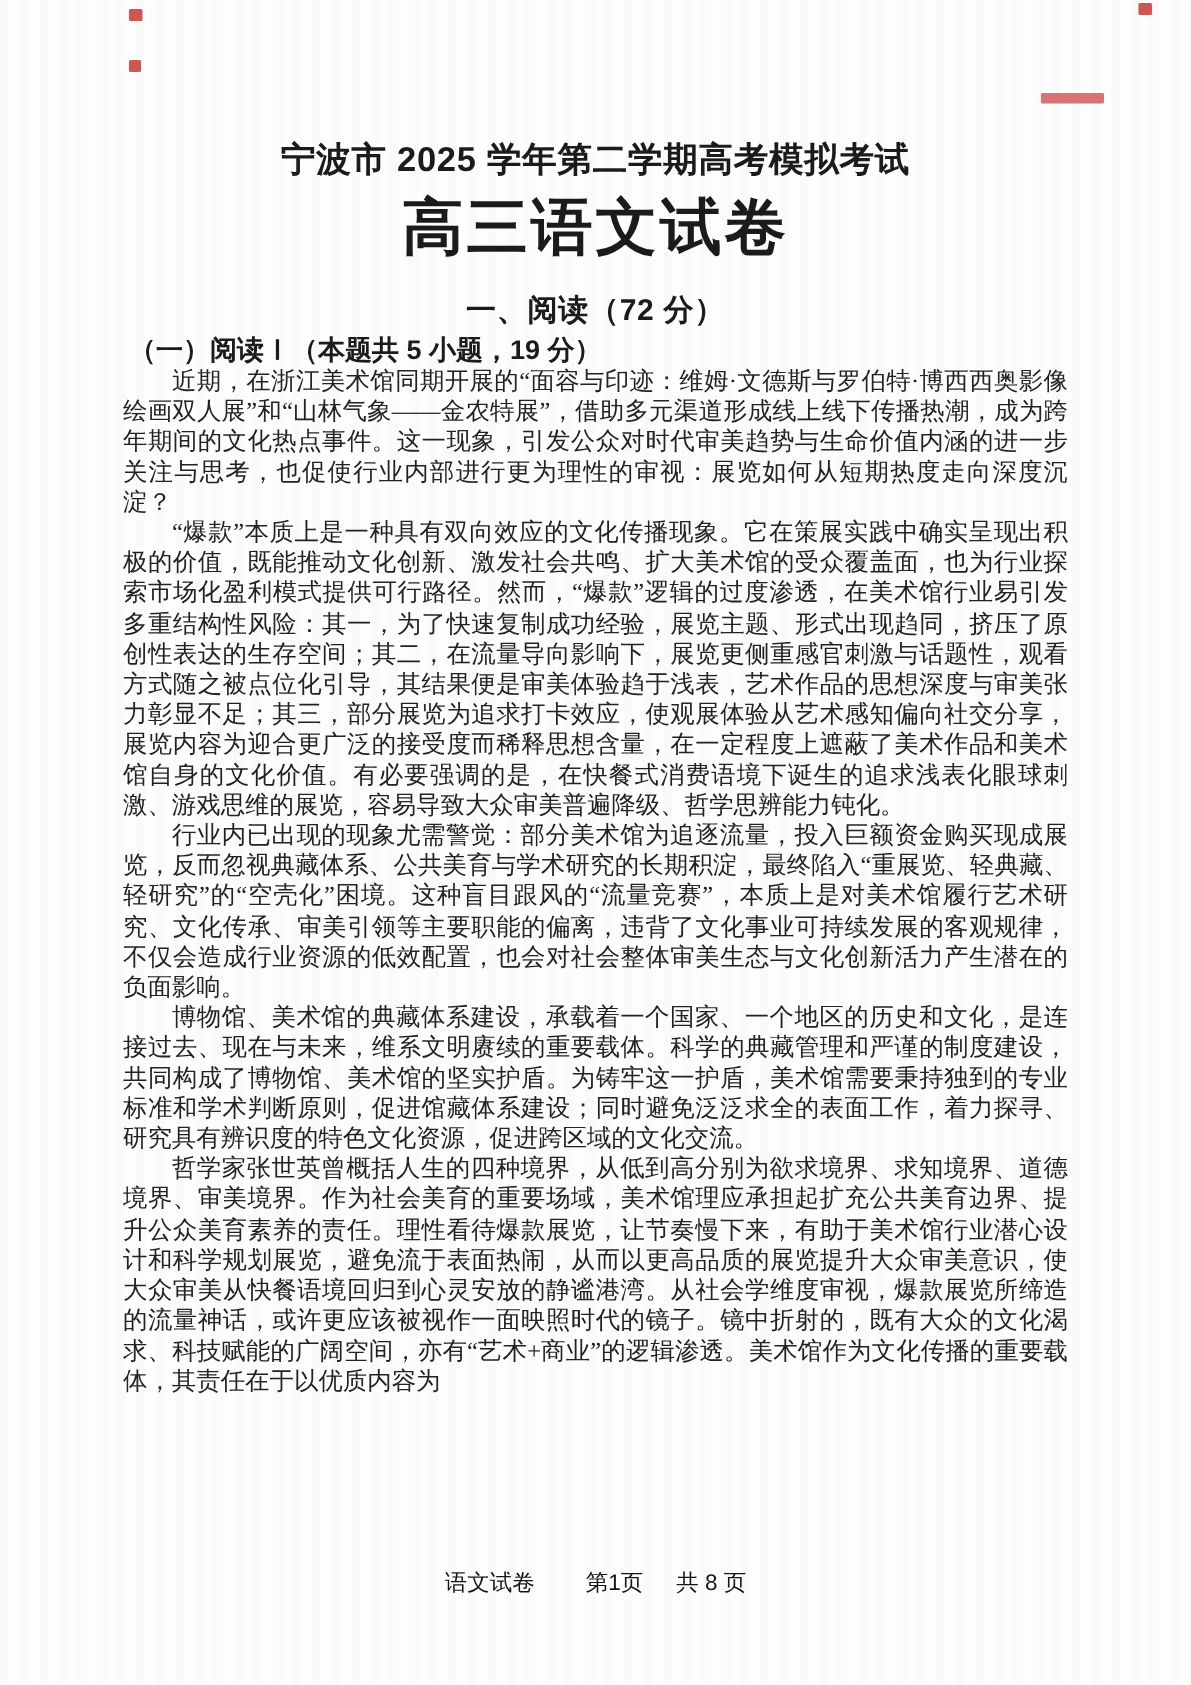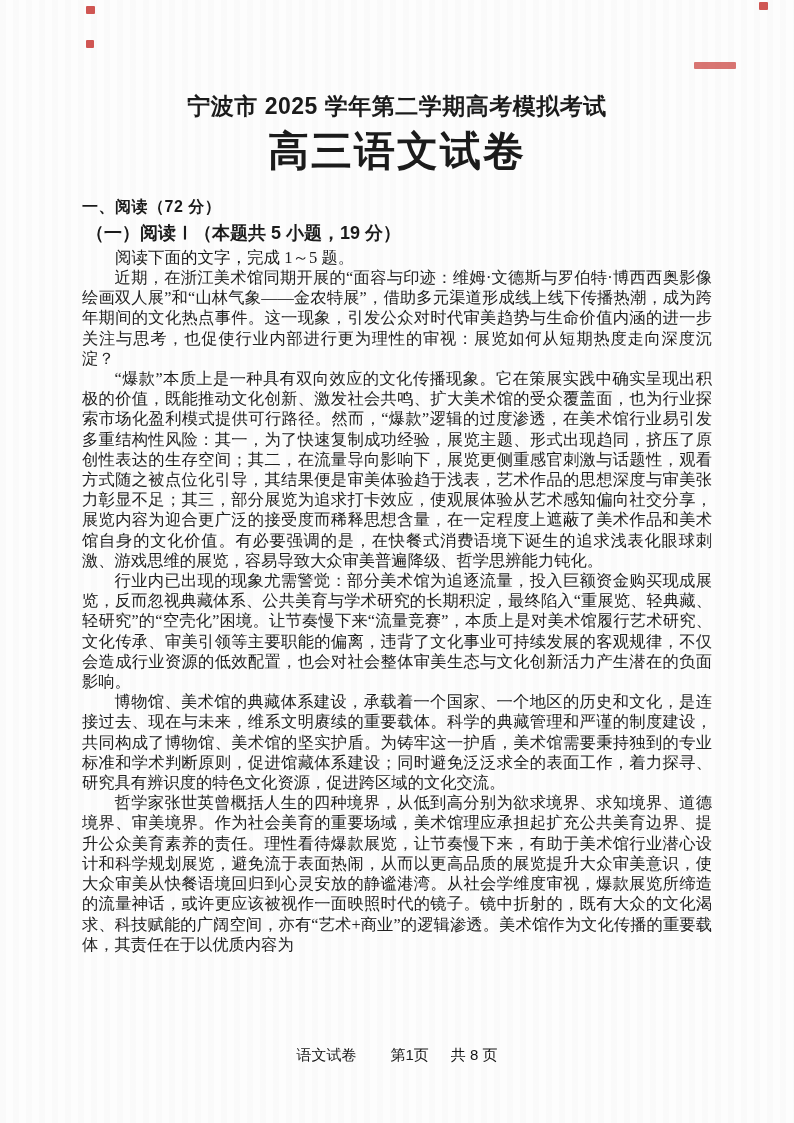--- a/index.html
+++ b/index.html
@@ -49,23 +49,24 @@
     font-family: "Liberation Sans", sans-serif;
     font-weight: bold;
     font-size: 41px;
     line-height: 36px;
     letter-spacing: 2px;
   }
   .section-heading {
     margin-top: 26px;
     font-family: "Liberation Sans", sans-serif;
     font-weight: bold;
-    font-size: 16px;
+    font-size: 20px;
     line-height: 24px;
     letter-spacing: 0.5px;
+    text-align: center;
   }
   .section-subheading {
     margin-top: 3px;
     padding-left: 4px;
     font-family: "Liberation Sans", sans-serif;
     font-weight: bold;
     font-size: 18px;
     line-height: 22px;
   }
   .instruction {
@@ -123,26 +124,25 @@
 <div class="content">
 
   <div class="title-line1">宁波市 2025 学年第二学期高考模拟考试</div>
 
   <div class="title-line2">高三语文试卷</div>
 
   <div class="section-heading">一、阅读（72 分）</div>
 
   <div class="section-subheading">（一）阅读Ⅰ（本题共 5 小题，19 分）</div>
 
-  <div class="instruction">阅读下面的文字，完成 1～5 题。</div>
 
   <div class="passage" id="passage">
       <p>近期，在浙江美术馆同期开展的“面容与印迹：维姆·文德斯与罗伯特·博西西奥影像绘画双人展”和“山林气象——金农特展”，借助多元渠道形成线上线下传播热潮，成为跨年期间的文化热点事件。这一现象，引发公众对时代审美趋势与生命价值内涵的进一步关注与思考，也促使行业内部进行更为理性的审视：展览如何从短期热度走向深度沉淀？</p>
       <p>“爆款”本质上是一种具有双向效应的文化传播现象。它在策展实践中确实呈现出积极的价值，既能推动文化创新、激发社会共鸣、扩大美术馆的受众覆盖面，也为行业探索市场化盈利模式提供可行路径。然而，“爆款”逻辑的过度渗透，在美术馆行业易引发多重结构性风险：其一，为了快速复制成功经验，展览主题、形式出现趋同，挤压了原创性表达的生存空间；其二，在流量导向影响下，展览更侧重感官刺激与话题性，观看方式随之被点位化引导，其结果便是审美体验趋于浅表，艺术作品的思想深度与审美张力彰显不足；其三，部分展览为追求打卡效应，使观展体验从艺术感知偏向社交分享，展览内容为迎合更广泛的接受度而稀释思想含量，在一定程度上遮蔽了美术作品和美术馆自身的文化价值。有必要强调的是，在快餐式消费语境下诞生的追求浅表化眼球刺激、游戏思维的展览，容易导致大众审美普遍降级、哲学思辨能力钝化。</p>
-      <p>行业内已出现的现象尤需警觉：部分美术馆为追逐流量，投入巨额资金购买现成展览，反而忽视典藏体系、公共美育与学术研究的长期积淀，最终陷入“重展览、轻典藏、轻研究”的“空壳化”困境。让节奏慢下来“流量竞赛”，本质上是对美术馆履行艺术研究、文化传承、审美引领等主要职能的偏离，违背了文化事业可持续发展的客观规律，不仅会造成行业资源的低效配置，也会对社会整体审美生态与文化创新活力产生潜在的负面影响。</p>
+      <p>行业内已出现的现象尤需警觉：部分美术馆为追逐流量，投入巨额资金购买现成展览，反而忽视典藏体系、公共美育与学术研究的长期积淀，最终陷入“重展览、轻典藏、轻研究”的“空壳化”困境。这种盲目跟风的“流量竞赛”，本质上是对美术馆履行艺术研究、文化传承、审美引领等主要职能的偏离，违背了文化事业可持续发展的客观规律，不仅会造成行业资源的低效配置，也会对社会整体审美生态与文化创新活力产生潜在的负面影响。</p>
       <p>博物馆、美术馆的典藏体系建设，承载着一个国家、一个地区的历史和文化，是连接过去、现在与未来，维系文明赓续的重要载体。科学的典藏管理和严谨的制度建设，共同构成了博物馆、美术馆的坚实护盾。为铸牢这一护盾，美术馆需要秉持独到的专业标准和学术判断原则，促进馆藏体系建设；同时避免泛泛求全的表面工作，着力探寻、研究具有辨识度的特色文化资源，促进跨区域的文化交流。</p>
       <p>哲学家张世英曾概括人生的四种境界，从低到高分别为欲求境界、求知境界、道德境界、审美境界。作为社会美育的重要场域，美术馆理应承担起扩充公共美育边界、提升公众美育素养的责任。理性看待爆款展览，让节奏慢下来，有助于美术馆行业潜心设计和科学规划展览，避免流于表面热闹，从而以更高品质的展览提升大众审美意识，使大众审美从快餐语境回归到心灵安放的静谧港湾。从社会学维度审视，爆款展览所缔造的流量神话，或许更应该被视作一面映照时代的镜子。镜中折射的，既有大众的文化渴求、科技赋能的广阔空间，亦有“艺术+商业”的逻辑渗透。美术馆作为文化传播的重要载体，其责任在于以优质内容为</p>
     </div>
 
 </div>
 
 <div class="page-footer">
   <span>语文试卷</span>
   <span class="gap-wide"></span>
   <span>第1页</span>

